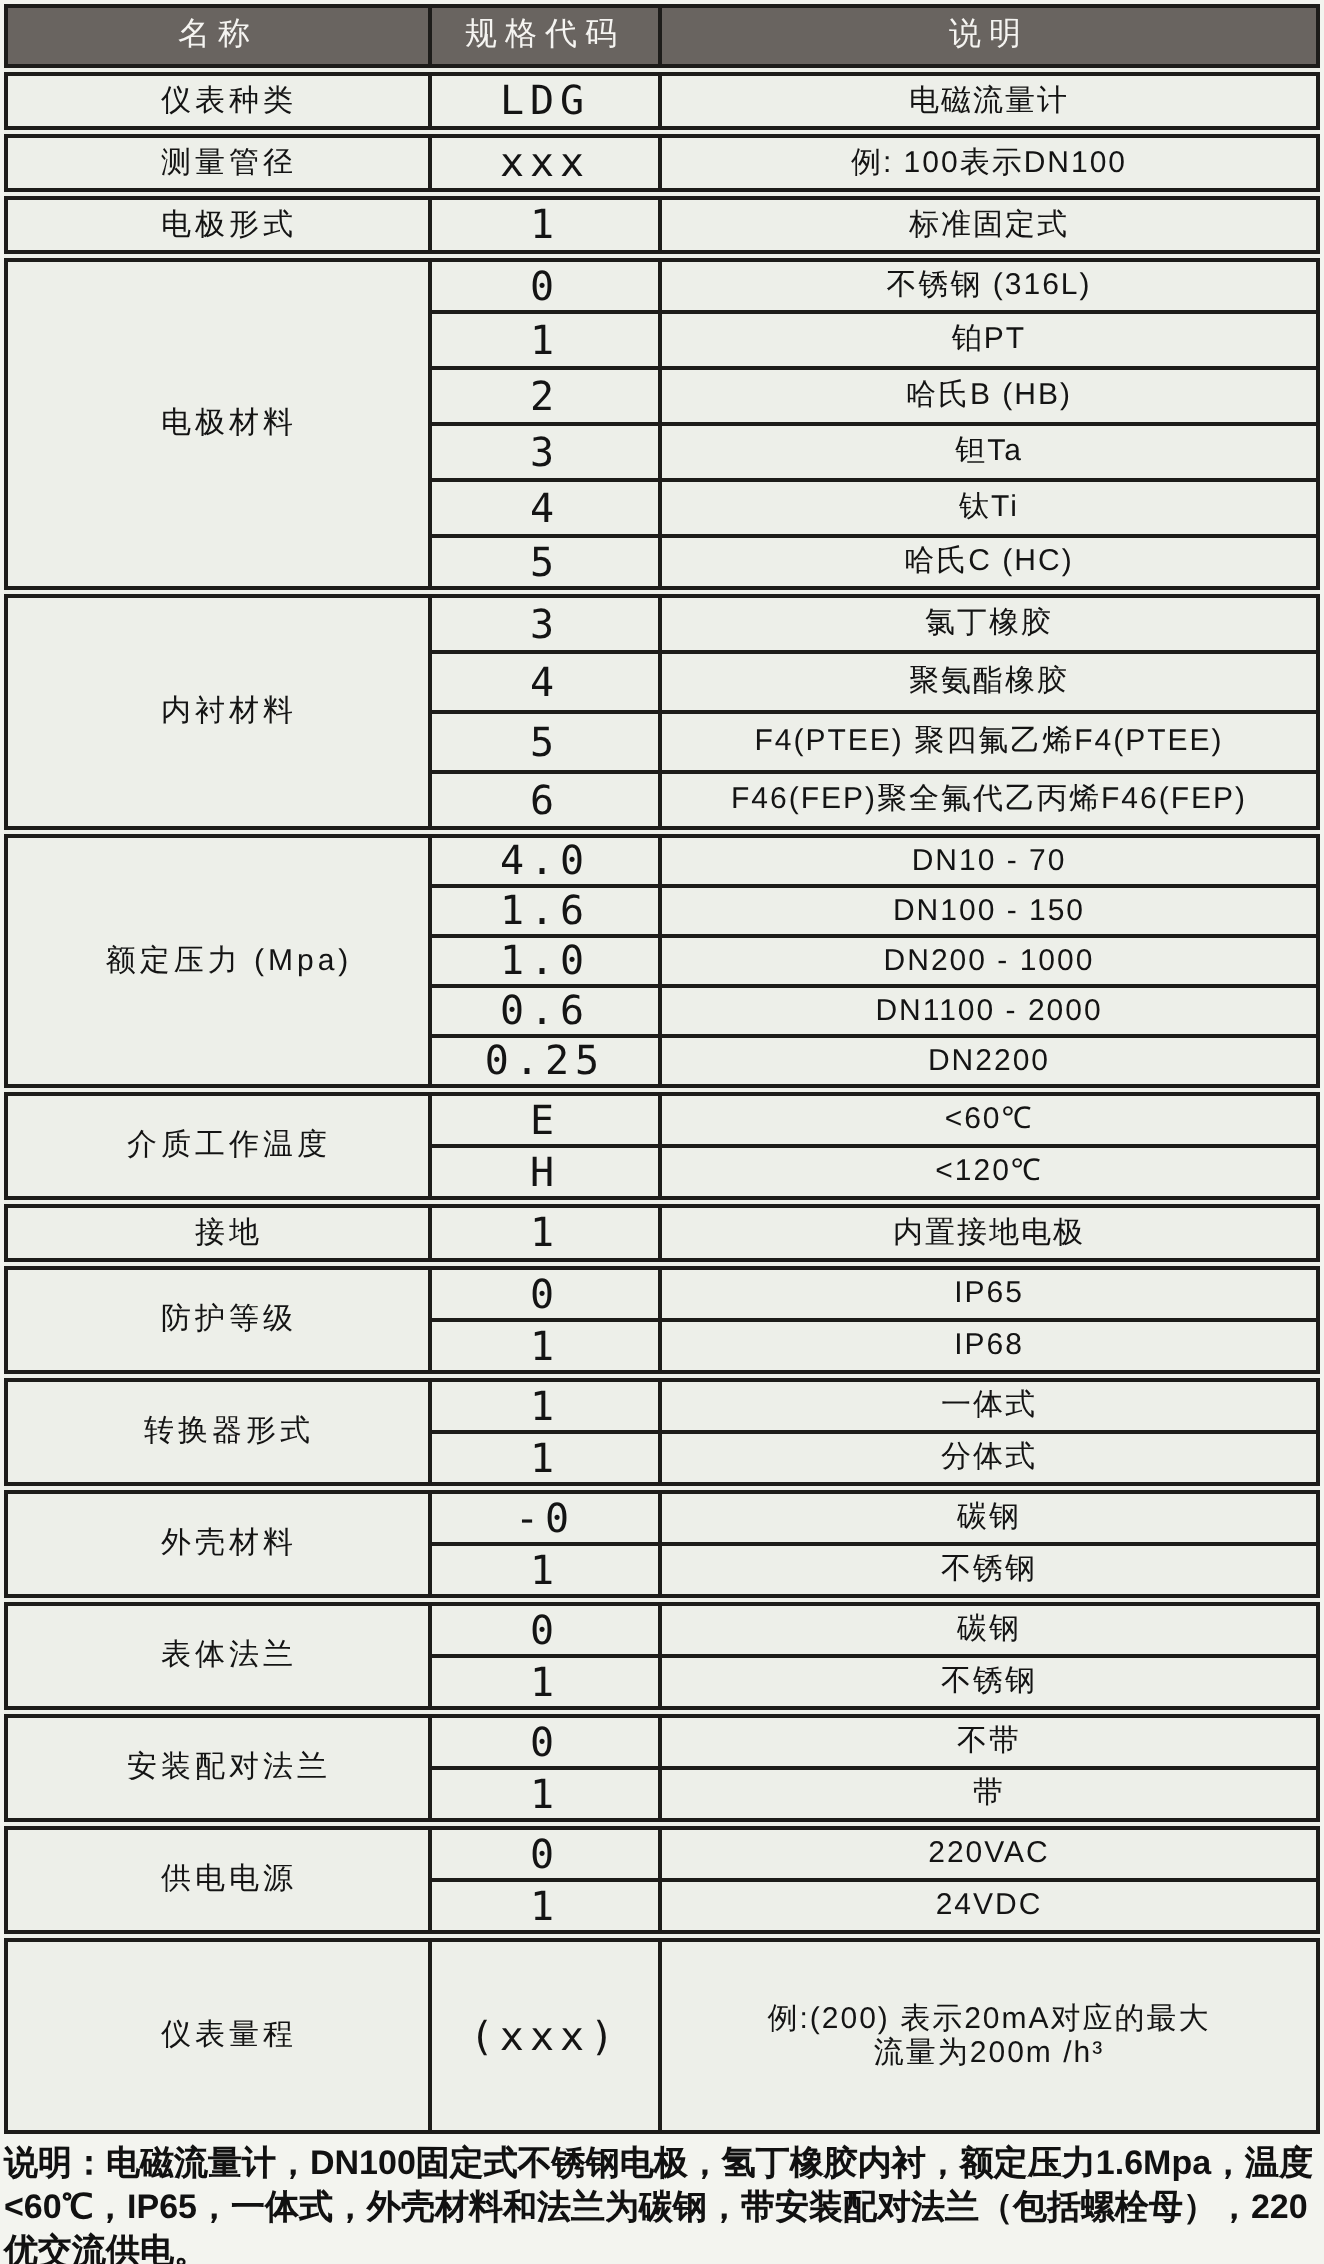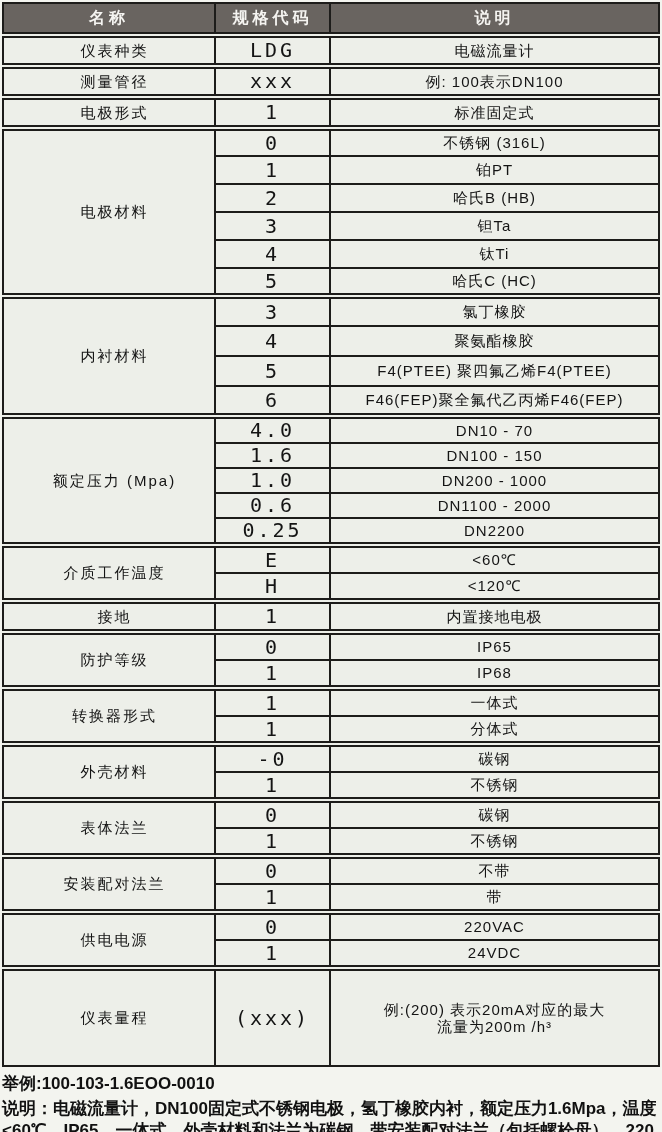--- a/index.html
+++ b/index.html
@@ -26,21 +26,21 @@
     vertical-align:middle;
     padding:0 2px;
     font-size:15px;
     line-height:1.15;
     background:#edefe9;
     overflow:hidden;
   }
   .spec-table th{
     background:#696460;
     color:#f5f4f1;
-    font-weight:bold;
+    font-weight:normal;
     font-size:16px;
     letter-spacing:4px;
     height:28px;
   }
   
   tr.gs td{border-top:6px double #1d1c1a;}
   
   tr{height:28px;}
   tr.r31{height:31px;}
   tr.r30{height:30px;}
@@ -245,15 +245,14 @@
       <td class="code">(xxx)</td>
       <td class="desc">
         <div>例:(200) 表示20mA对应的最大</div>
         <div>流量为200m /h³</div>
       </td>
     </tr>
   </tbody>
 </table>
 
 <div class="footer">
-  <div class="example">举例:100-103-1.6EOO-0010</div>
   <div class="note">说明：电磁流量计，DN100固定式不锈钢电极，氢丁橡胶内衬，额定压力1.6Mpa，温度&lt;60℃，IP65，一体式，外壳材料和法兰为碳钢，带安装配对法兰（包括螺栓母），220优交流供电。</div>
 </div>
 
 </body></html>

